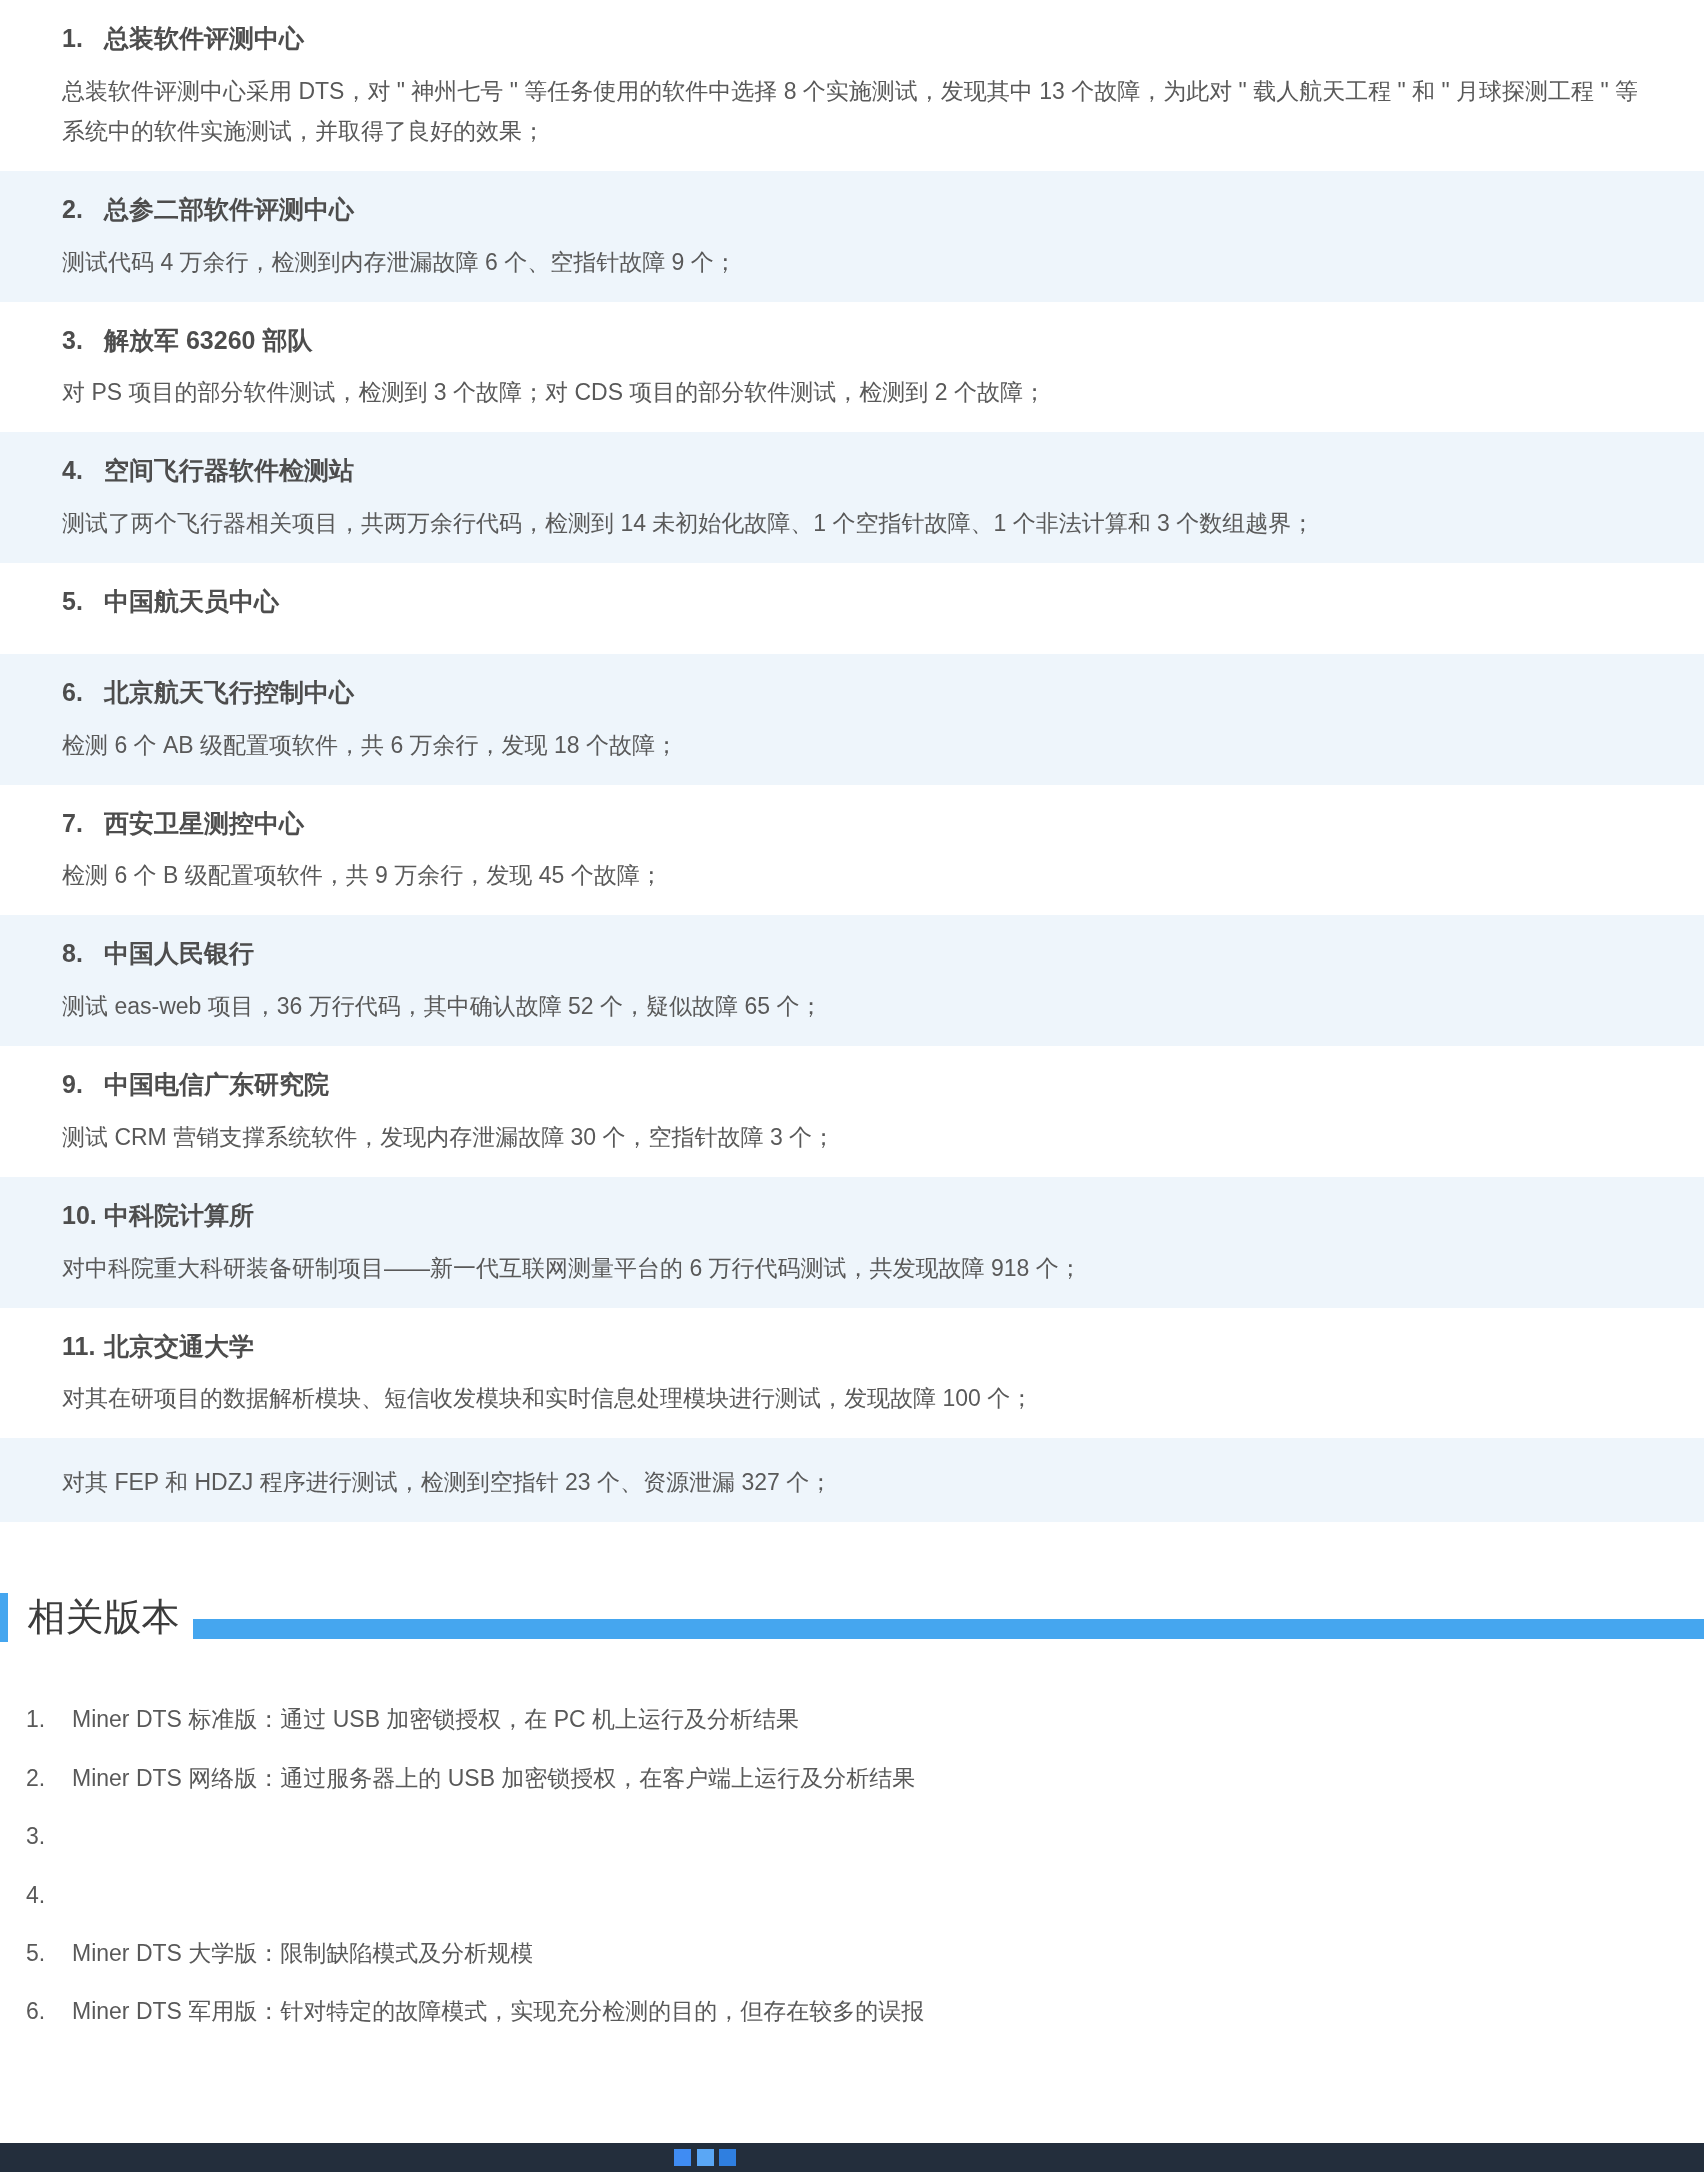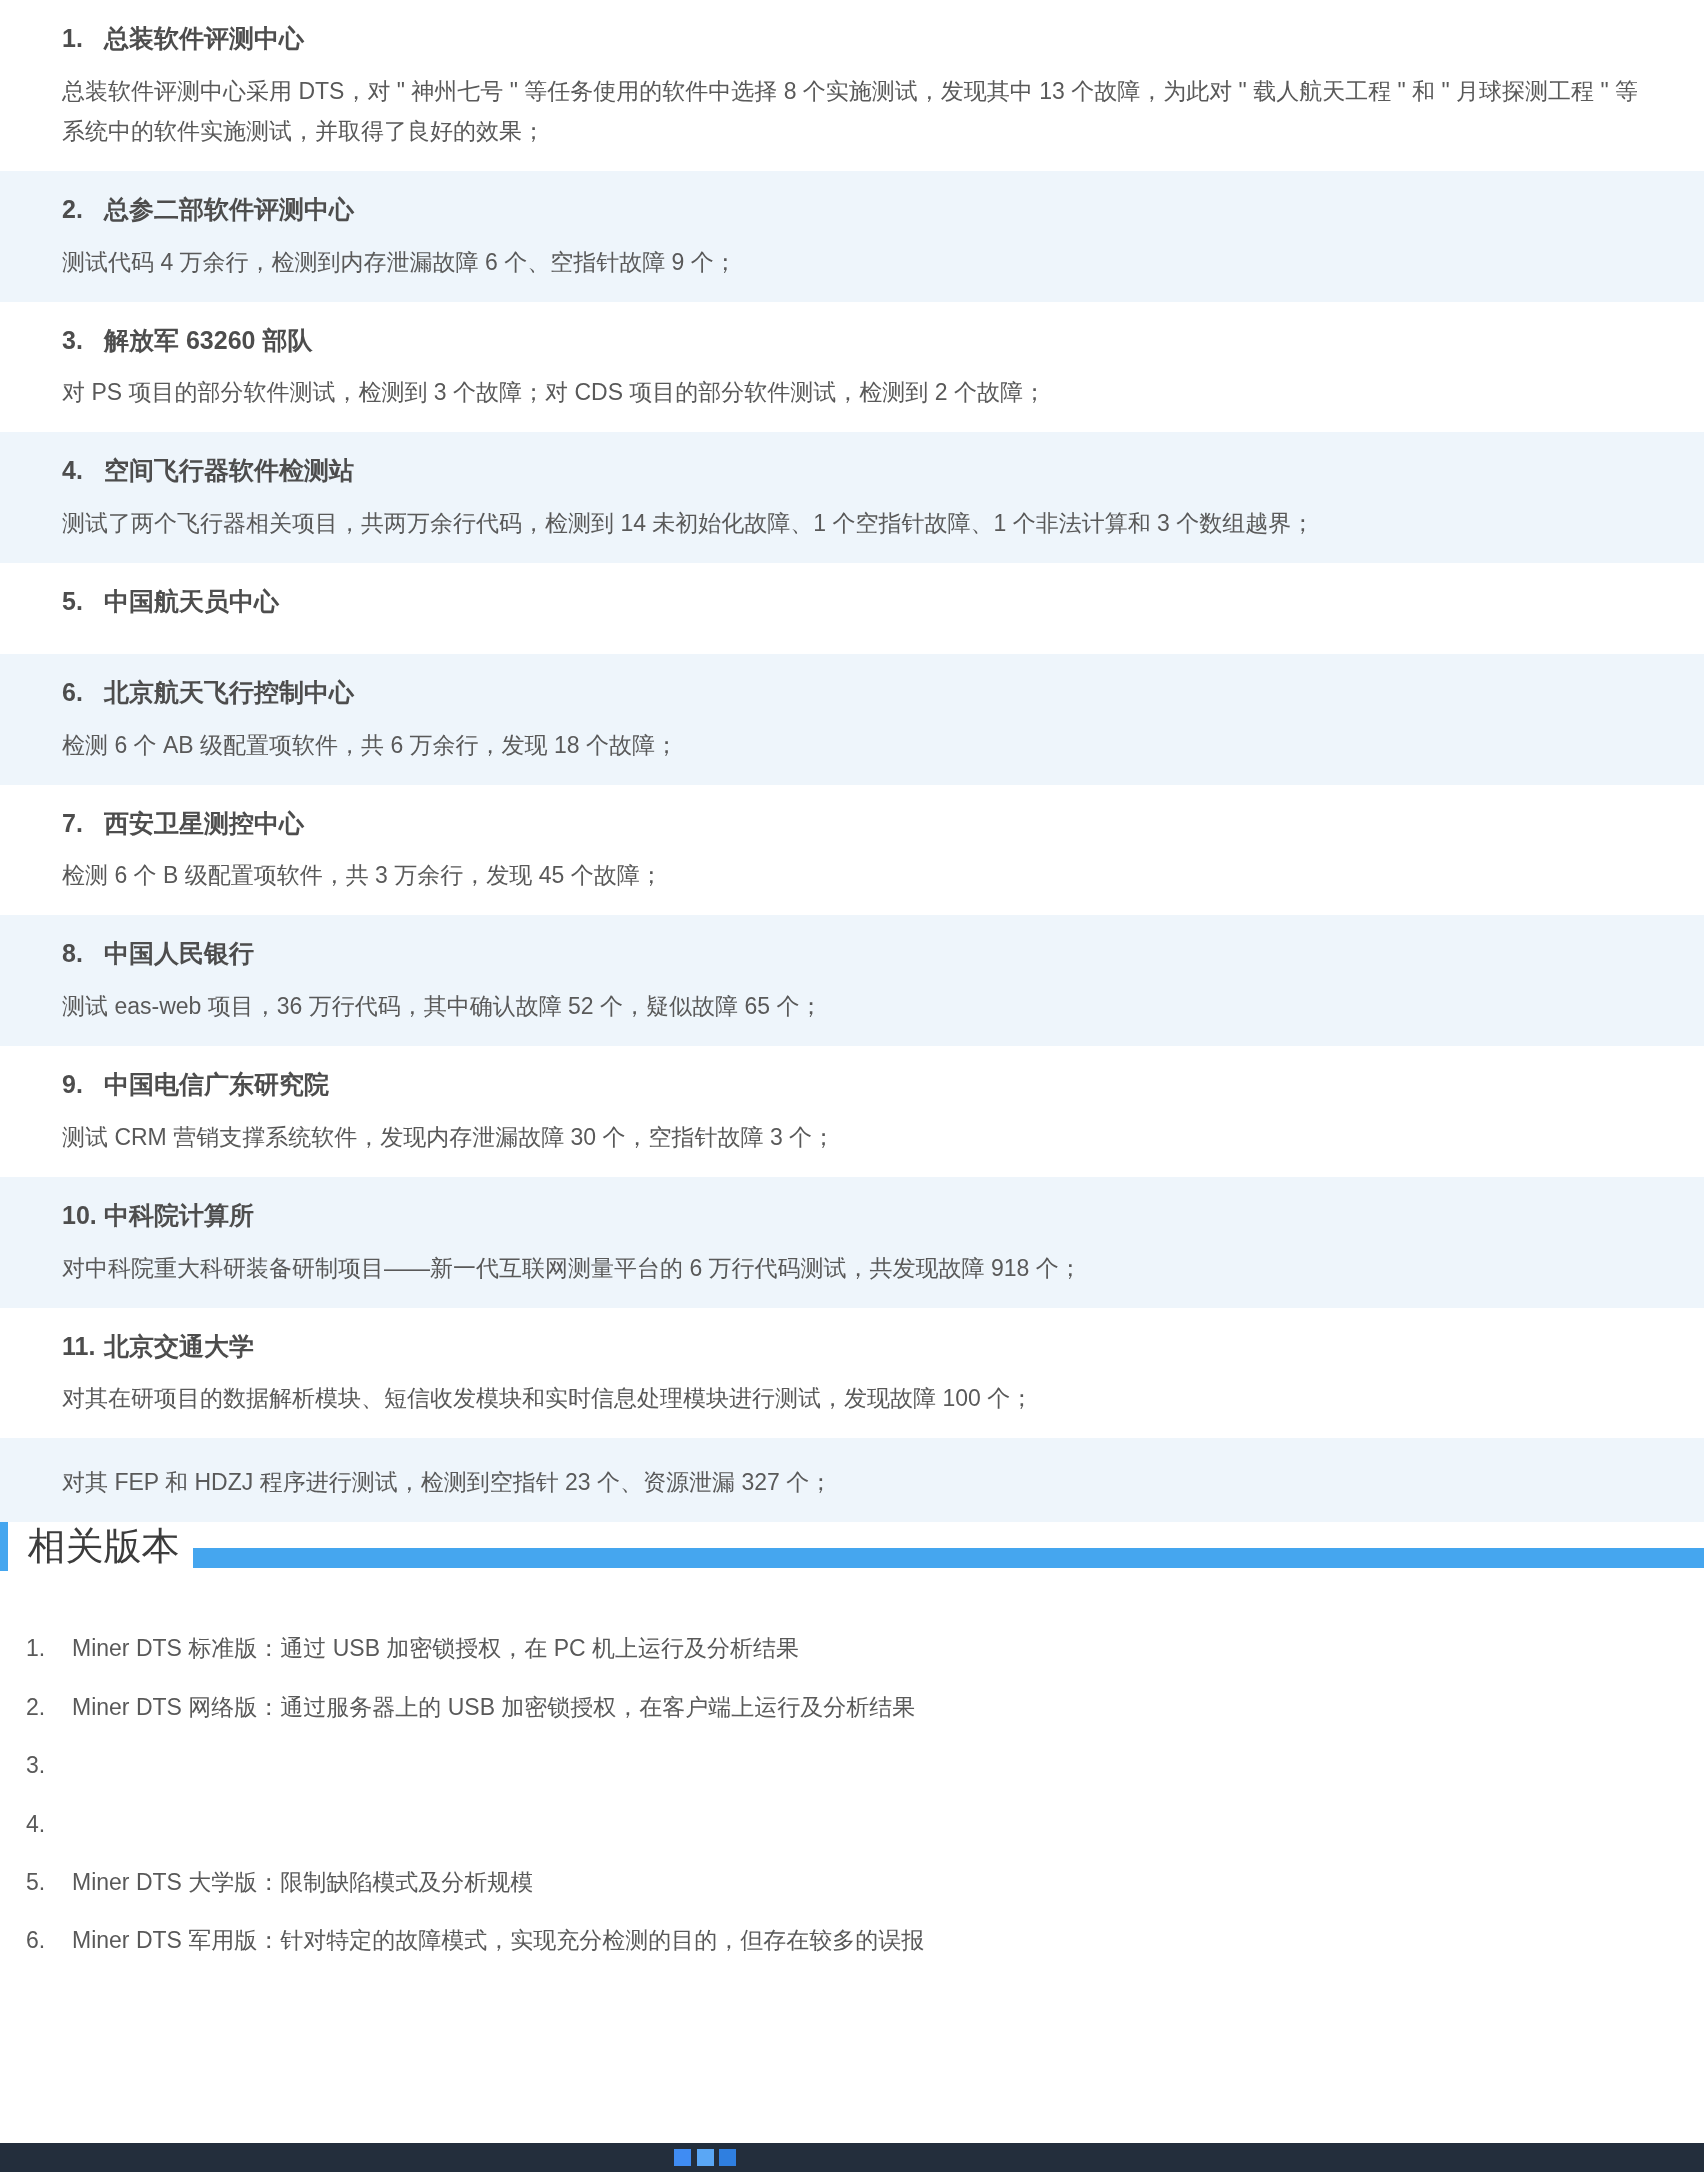--- a/index.html
+++ b/index.html
@@ -40,20 +40,21 @@
   }
   .case-desc{
     margin:0;
     font-size:23px;
     line-height:1.74;
     color:#595959;
   }
 
   
   .section-header{
+    margin-top:71px;
     display:flex;
     align-items:stretch;
     height:49px;
   }
   .accent-vbar{
     width:7.6px;
     flex:0 0 7.6px;
     background:#45a6ef;
     margin-right:20px;
   }
@@ -164,21 +165,21 @@
         <span class="case-name">北京航天飞行控制中心</span>
       </h3>
     <p class="case-desc">检测 6 个 AB 级配置项软件，共 6 万余行，发现 18 个故障；</p>
   </section>
 
   <section class="case">
     <h3 class="case-title">
         <span class="case-num">7.</span>
         <span class="case-name">西安卫星测控中心</span>
       </h3>
-    <p class="case-desc">检测 6 个 B 级配置项软件，共 3 万余行，发现 45 个故障；</p>
+    <p class="case-desc">检测 6 个 B 级配置项软件，共 9 万余行，发现 45 个故障；</p>
   </section>
 
   <section class="case alt">
     <h3 class="case-title">
         <span class="case-num">8.</span>
         <span class="case-name">中国人民银行</span>
       </h3>
     <p class="case-desc">测试 eas-web 项目，36 万行代码，其中确认故障 52 个，疑似故障 65 个；</p>
   </section>
 

